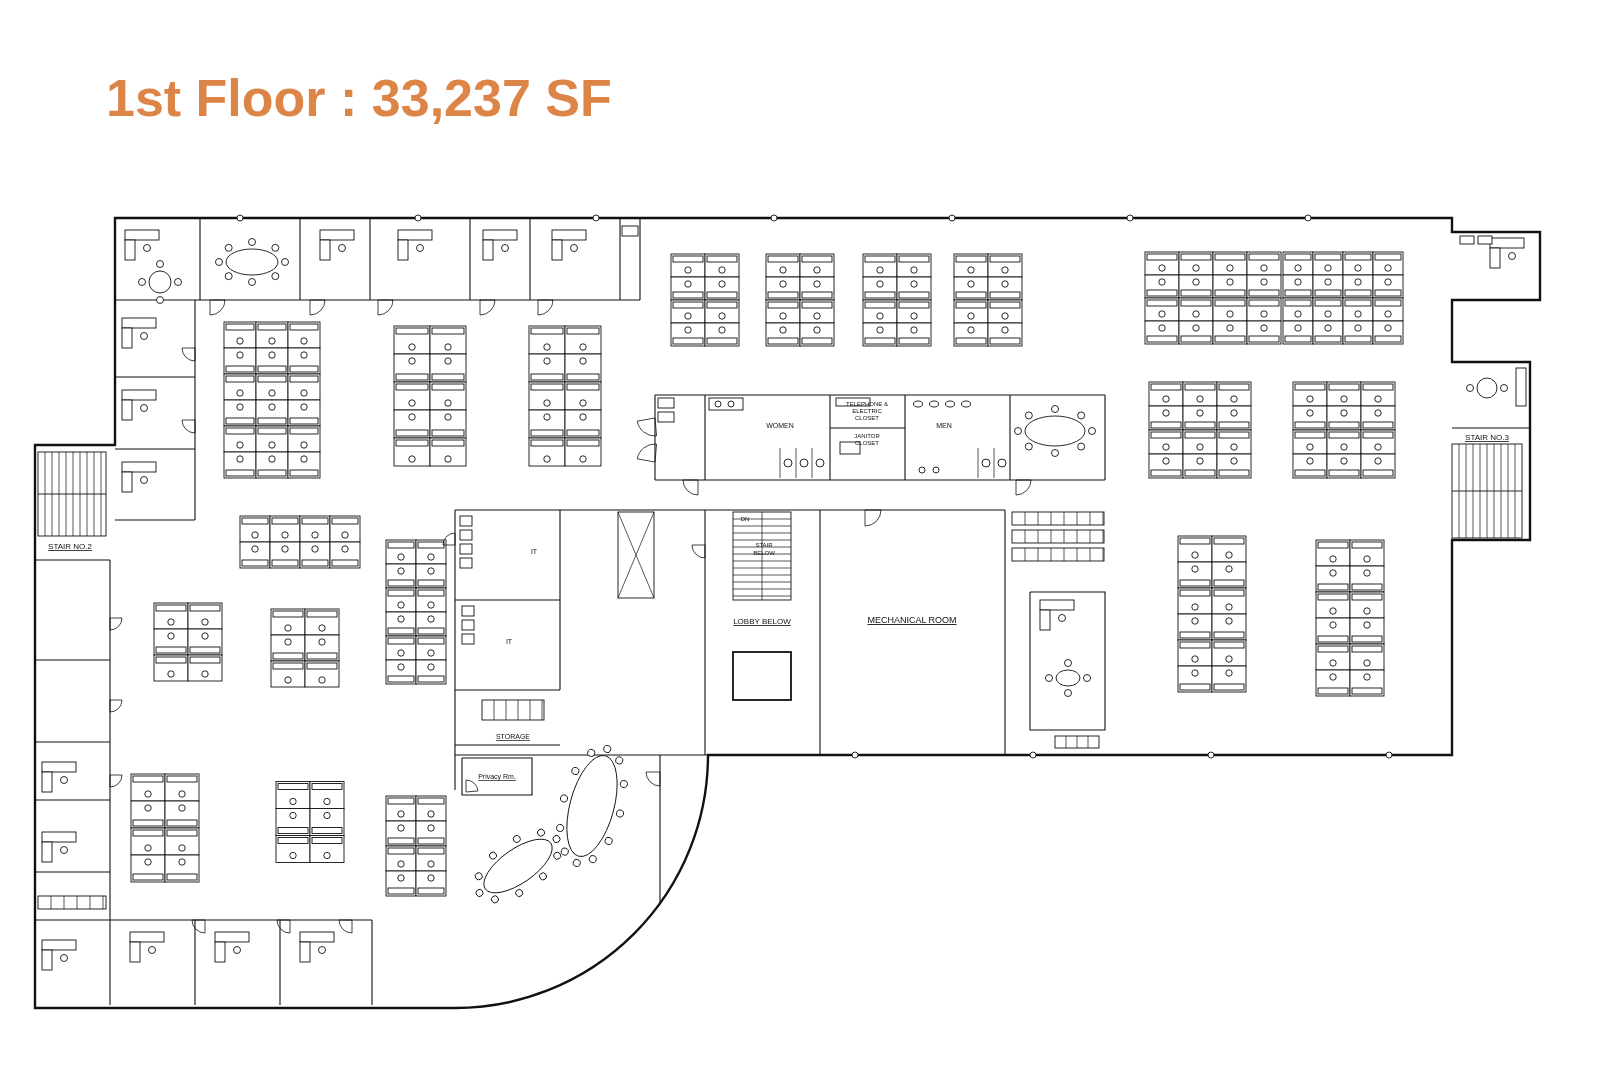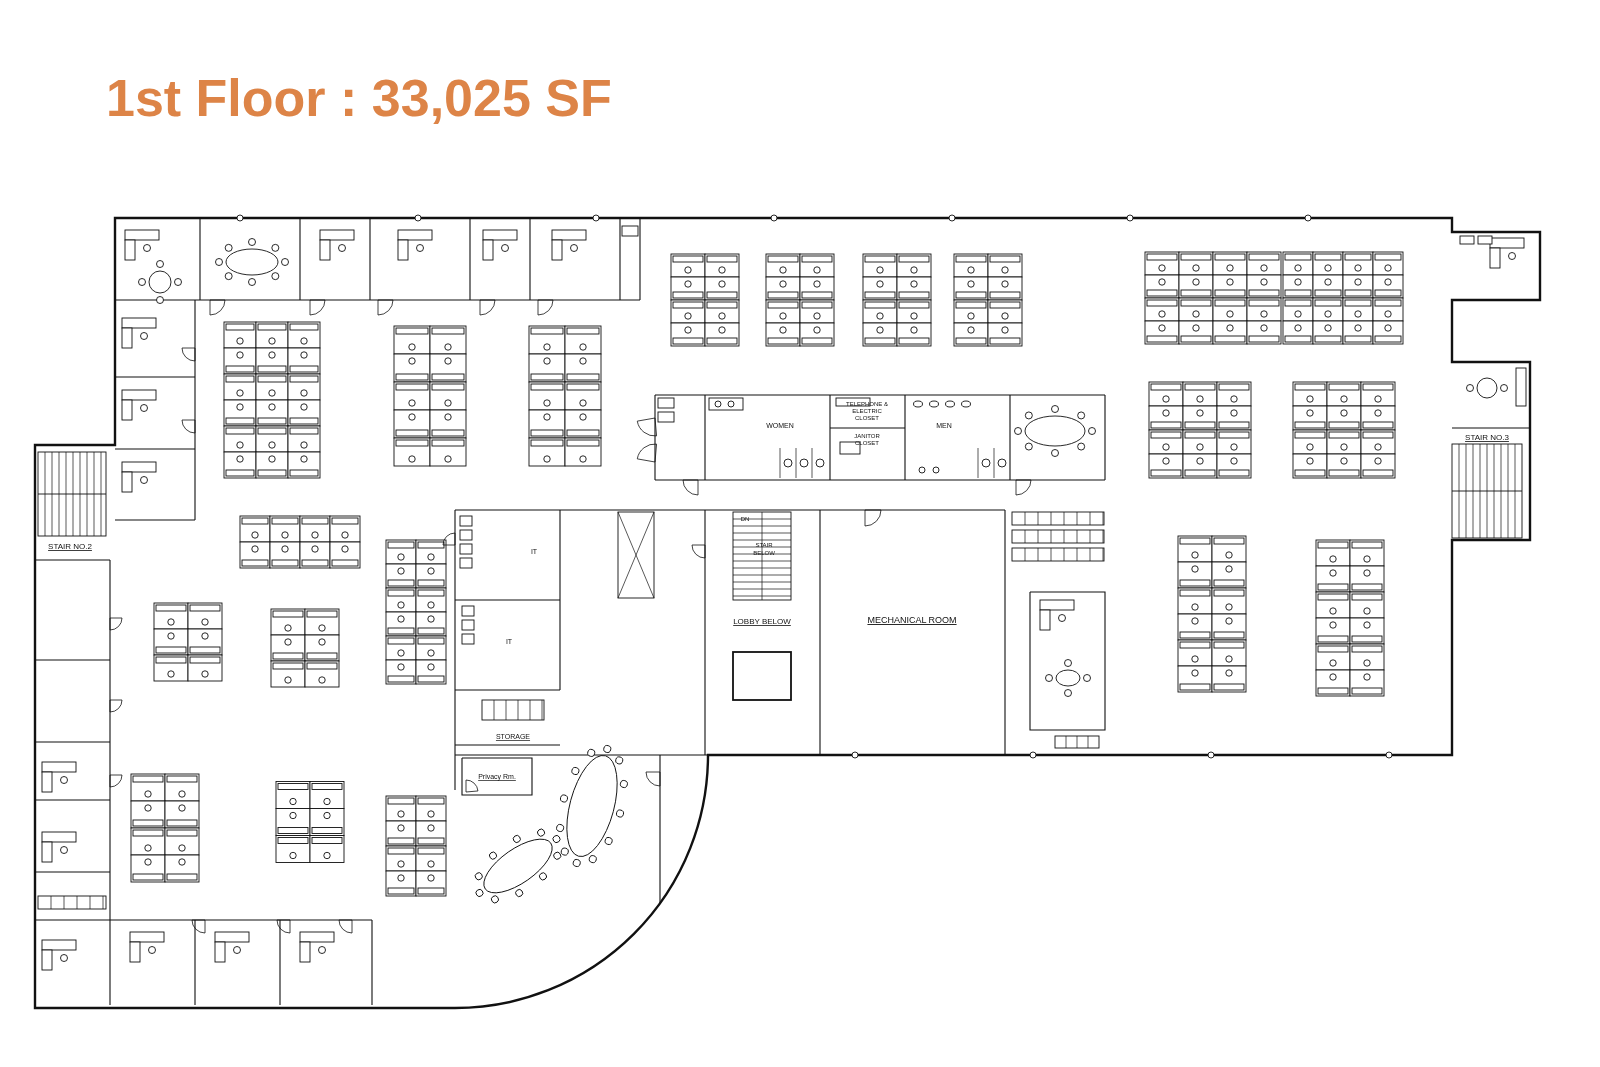--- a/index.html
+++ b/index.html
@@ -18,21 +18,21 @@
   .wall2{fill:none;stroke:#111;stroke-width:1.1;}
   .w{fill:#fff;stroke:#111;stroke-width:0.9;}
   .thin{fill:none;stroke:#111;stroke-width:0.7;}
   .solid{fill:#fff;stroke:#111;stroke-width:1.8;}
   .door{fill:none;stroke:#111;stroke-width:0.8;}
 </style>
 </head>
 <body>
 
 <div class="page">
-  <h1 class="title">1st Floor : 33,025 SF</h1>
+  <h1 class="title">1st Floor : 33,237 SF</h1>
 
   <svg id="plan" width="1600" height="1067" viewBox="0 0 1600 1067">
 
     <path class="wall" d="M115 218 H1452 V232 H1540 V300 H1452 V362 H1530 V540 H1452 V755 H708 A253 253 0 0 1 455 1008 L35 1008 V445 H115 Z"></path>
 
     <path class="wall2" d="
       M115 300 H640
       M200 218 V300 M300 218 V300 M370 218 V300 M470 218 V300 M530 218 V300 M620 218 V300 M640 218 V300
       M195 300 V520 M115 377 H195 M115 449 H195 M115 520 H195
       M655 395 H1105 M655 480 H1105 M655 395 V480 M1105 395 V480

